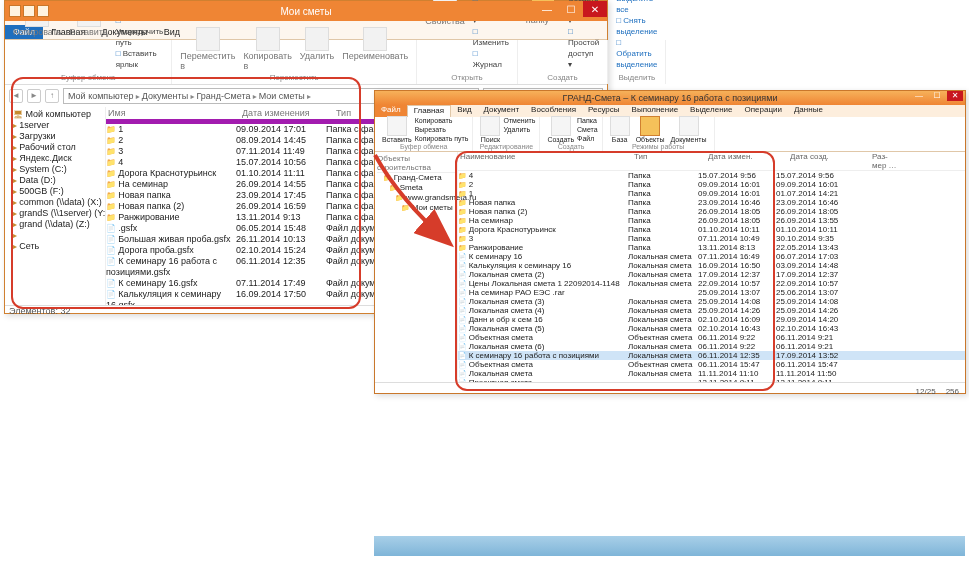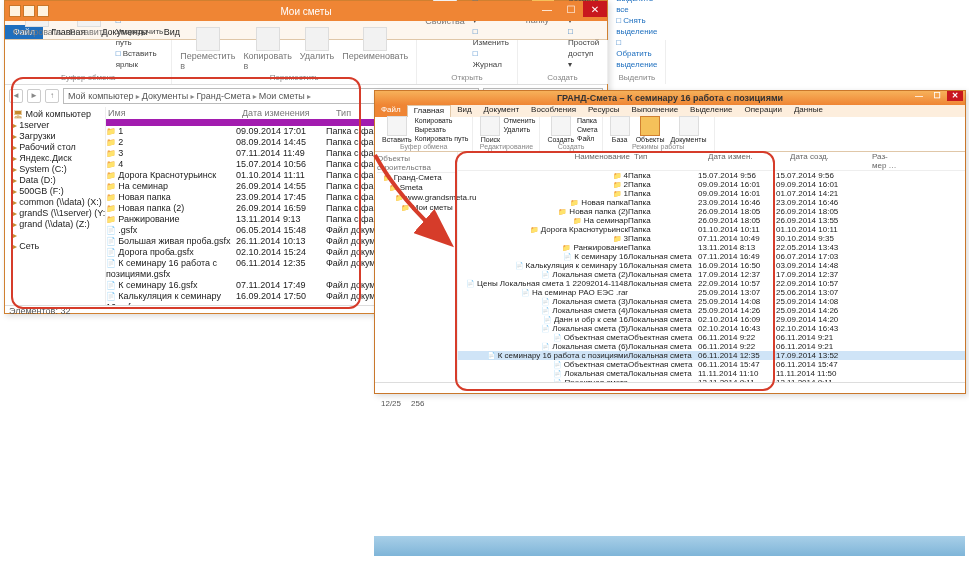--- a/index.html
+++ b/index.html
@@ -48,21 +48,21 @@
   .win1 .addrbar .nav { width:12px; height:12px; border:1px solid #ccc; border-radius:2px; font-size:8px; text-align:center; line-height:12px; color:#888;}
   .win1 .addrbar .crumbs { flex:1; border:1px solid #bbb; height:14px; padding:0 4px; font-size:9px; display:flex; align-items:center; gap:2px; color:#555;}
   .win1 .addrbar .crumbs span::after { content:" ▸"; color:#888; font-size:8px;}
   .win1 .addrbar .search { width:110px; border:1px solid #bbb; height:14px; padding:0 4px; font-size:9px; color:#aaa;}
   .win1 .body { display:flex; height:calc(100% - 114px); position:relative; }
   .win1 .body .tree { width:96px; border-right:1px solid #eee; padding:2px; overflow:hidden;}
   .win1 .body .tree .node { font-size:9px; line-height:11px; white-space:nowrap; padding-left:6px;}
   .win1 .body .tree .node::before { content:"▸ "; color:#c58a2f; font-size:8px;}
   .win1 .body .tree .top::before { content:"🖥 "; font-size:8px;}
   .win1 .body .list { flex:1; overflow:hidden; font-size:9px; }
-  .win1 .body .list .hdr { display:flex; color:#777; border-bottom:7px solid #a21caf; }
+  .win1 .body .list .hdr { display:flex; color:#777; border-bottom:5px solid #a21caf; }
   .win1 .body .list .hdr div { padding:1px 2px; }
   .c-name { width:130px; } .c-date { width:90px; } .c-type { width:90px; } .c-size { width:50px; }
   .win1 .body .list .row { display:flex; line-height:11px; }
   .win1 .body .list .row .c-name::before { content:"📁 "; font-size:8px;}
   .win1 .body .list .row.file .c-name::before { content:"📄 "; }
   .win1 .status { height:14px; border-top:1px solid #ddd; font-size:9px; padding:0 4px; color:#555;}
   .win1 .callout { position:absolute; left:6px; top:76px; right:246px; bottom:4px; border:2px solid #d63c2a; border-radius:12px; pointer-events:none;}
 
   
   .arrow {
@@ -71,21 +71,21 @@
 
   
   .win2 {
     position:absolute; left:374px; top:90px; width:590px; height:302px;
     border:1px solid #c9772b; background:#fff;
     box-shadow:2px 2px 6px rgba(0,0,0,.15);
   }
   .win2 .titlebar {
     height:14px; background:linear-gradient(#f6b15a,#ef8534);
     font-size:9px; color:#333;
-    display:flex; align-items:center;font-weight:bold;
+    display:flex; align-items:center;
   }
   .win2 .titlebar .title { position:absolute; left:0; right:0; text-align:center; pointer-events:none; }
   .win2 .titlebar .ctrls { position:absolute; right:2px; top:0; display:flex; gap:2px;}
   .win2 .titlebar .ctrls div { width:16px; height:10px; font-size:8px; text-align:center; color:#fff;}
   .win2 .titlebar .ctrls .close { background:#c8171e; }
   .win2 .tabs { height:12px; background:#fdeedd; font-size:8px; display:flex; }
   .win2 .tabs .tab { padding:0 6px; }
   .win2 .tabs .tab.file { background:#ef8534; color:#fff; }
   .win2 .tabs .tab.active { background:#fff; border:1px solid #e0c7a8; border-bottom:none; }
   .win2 .ribbon { height:34px; background:#fff; border-bottom:1px solid #e0c7a8; display:flex; font-size:8px;}
@@ -96,26 +96,26 @@
   .win2 .ribbon .bigbtn.hl .glyph { background:#f5c15a; border-color:#d08030;}
   .win2 .ribbon .bigbtn .lbl { font-size:7px; }
   .win2 .body { display:flex; height:calc(100% - 72px); position:relative; }
   .win2 .tree { width:78px; border-right:1px solid #eee; font-size:8px; padding:2px; }
   .win2 .tree .hdr { font-size:8px; color:#777; border-bottom:1px solid #eee;}
   .win2 .tree .node { line-height:10px; padding-left:6px; white-space:nowrap;}
   .win2 .tree .node::before { content:"📁 "; font-size:7px;}
   .win2 .list { flex:1; font-size:8px; overflow:hidden; }
   .win2 .list .hdr { display:flex; color:#666; border-bottom:1px solid #eee; }
   .win2 .list .hdr div { padding:0 2px; }
-  .g-name{width:170px;text-align:right;} .g-type{width:70px;} .g-d1{width:78px;} .g-d2{width:78px;} .g-sz{width:30px;}
+  .g-name{width:170px;} .g-type{width:70px;} .g-d1{width:78px;} .g-d2{width:78px;} .g-sz{width:30px;}
   .win2 .list .row { display:flex; line-height:9px; }
   .win2 .list .row .g-name::before { content:"📄 "; font-size:7px;}
   .win2 .list .row.folder .g-name::before { content:"📁 "; }
   .win2 .list .row.sel { background:#cfe4f7; }
-  .win2 .status { height:12px; border-top:1px solid #ddd; font-size:8px; display:flex; justify-content:flex-start; gap:10px; padding:16px 6px; color:#555;}
+  .win2 .status { height:12px; border-top:1px solid #ddd; font-size:8px; display:flex; justify-content:flex-end; gap:10px; padding:4px 6px; color:#555;}
   .win2 .callout { position:absolute; left:80px; top:60px; right:190px; bottom:2px; border:2px solid #d63c2a; border-radius:12px; pointer-events:none;}
 
   
   .strip { position:absolute; left:374px; right:4px; top:536px; height:20px; background:linear-gradient(#a8cfe8,#7fb5d8);}
 </style>
 </head>
 <body>
 
 <div class="win1">
   <div class="titlebar">

